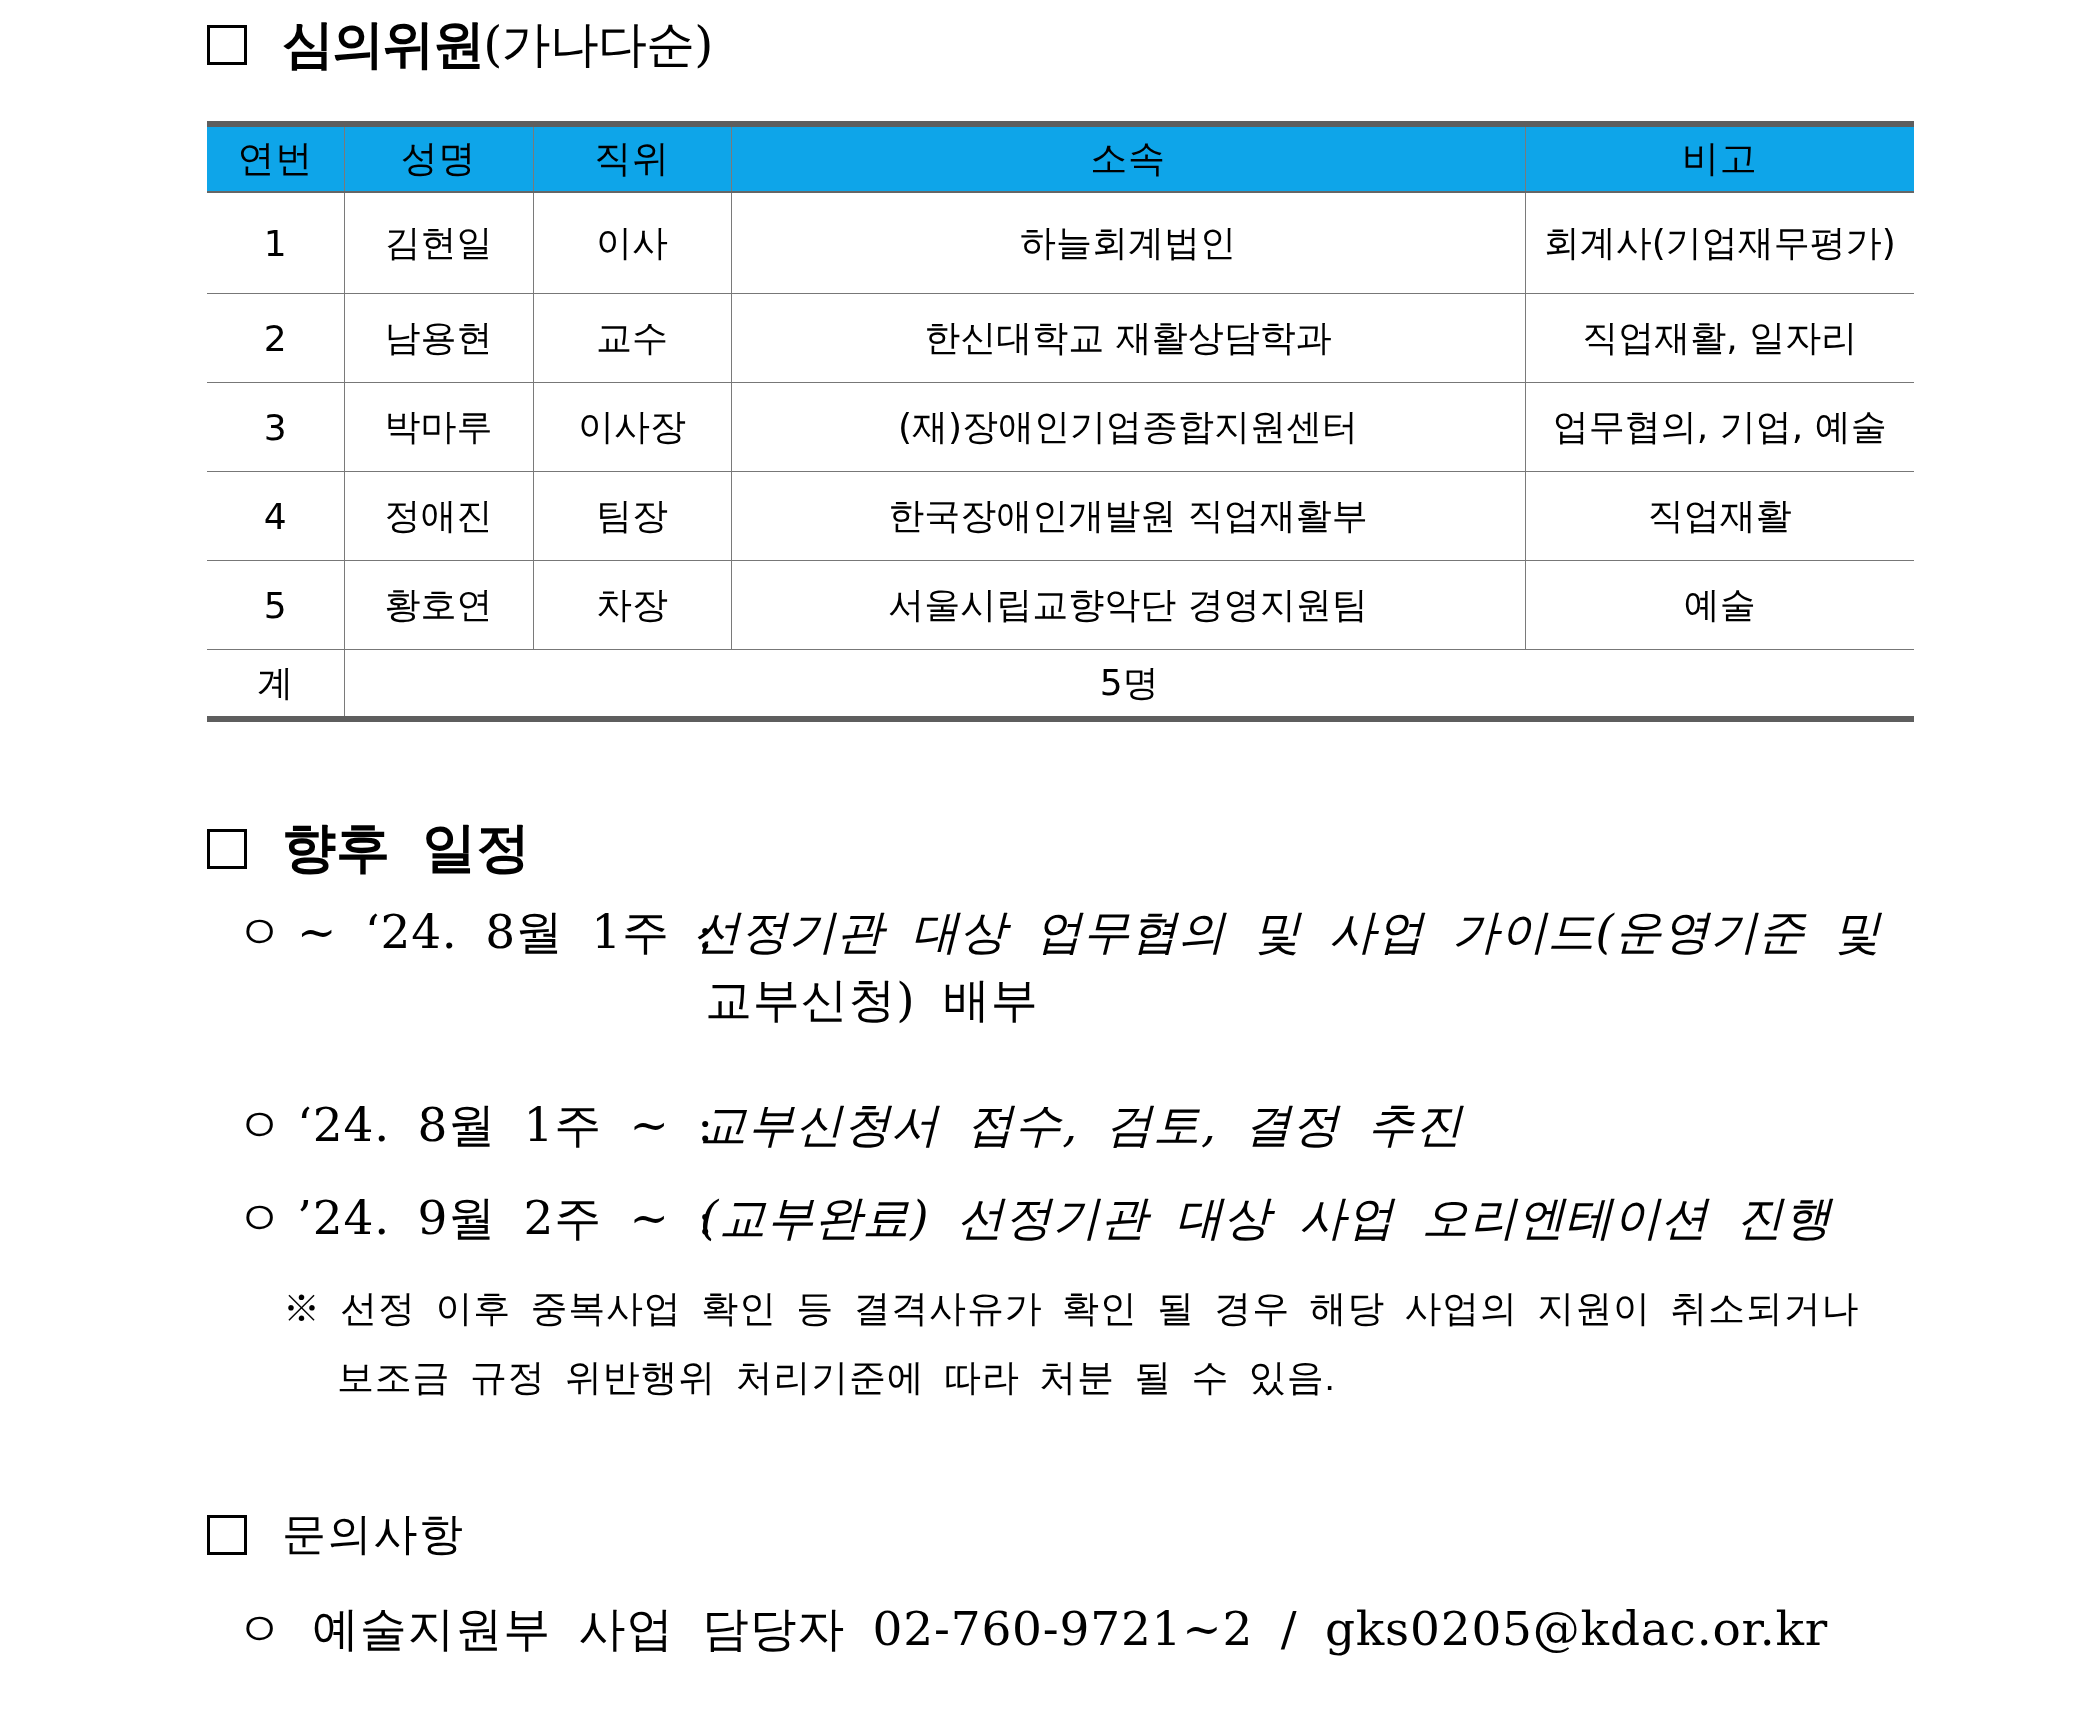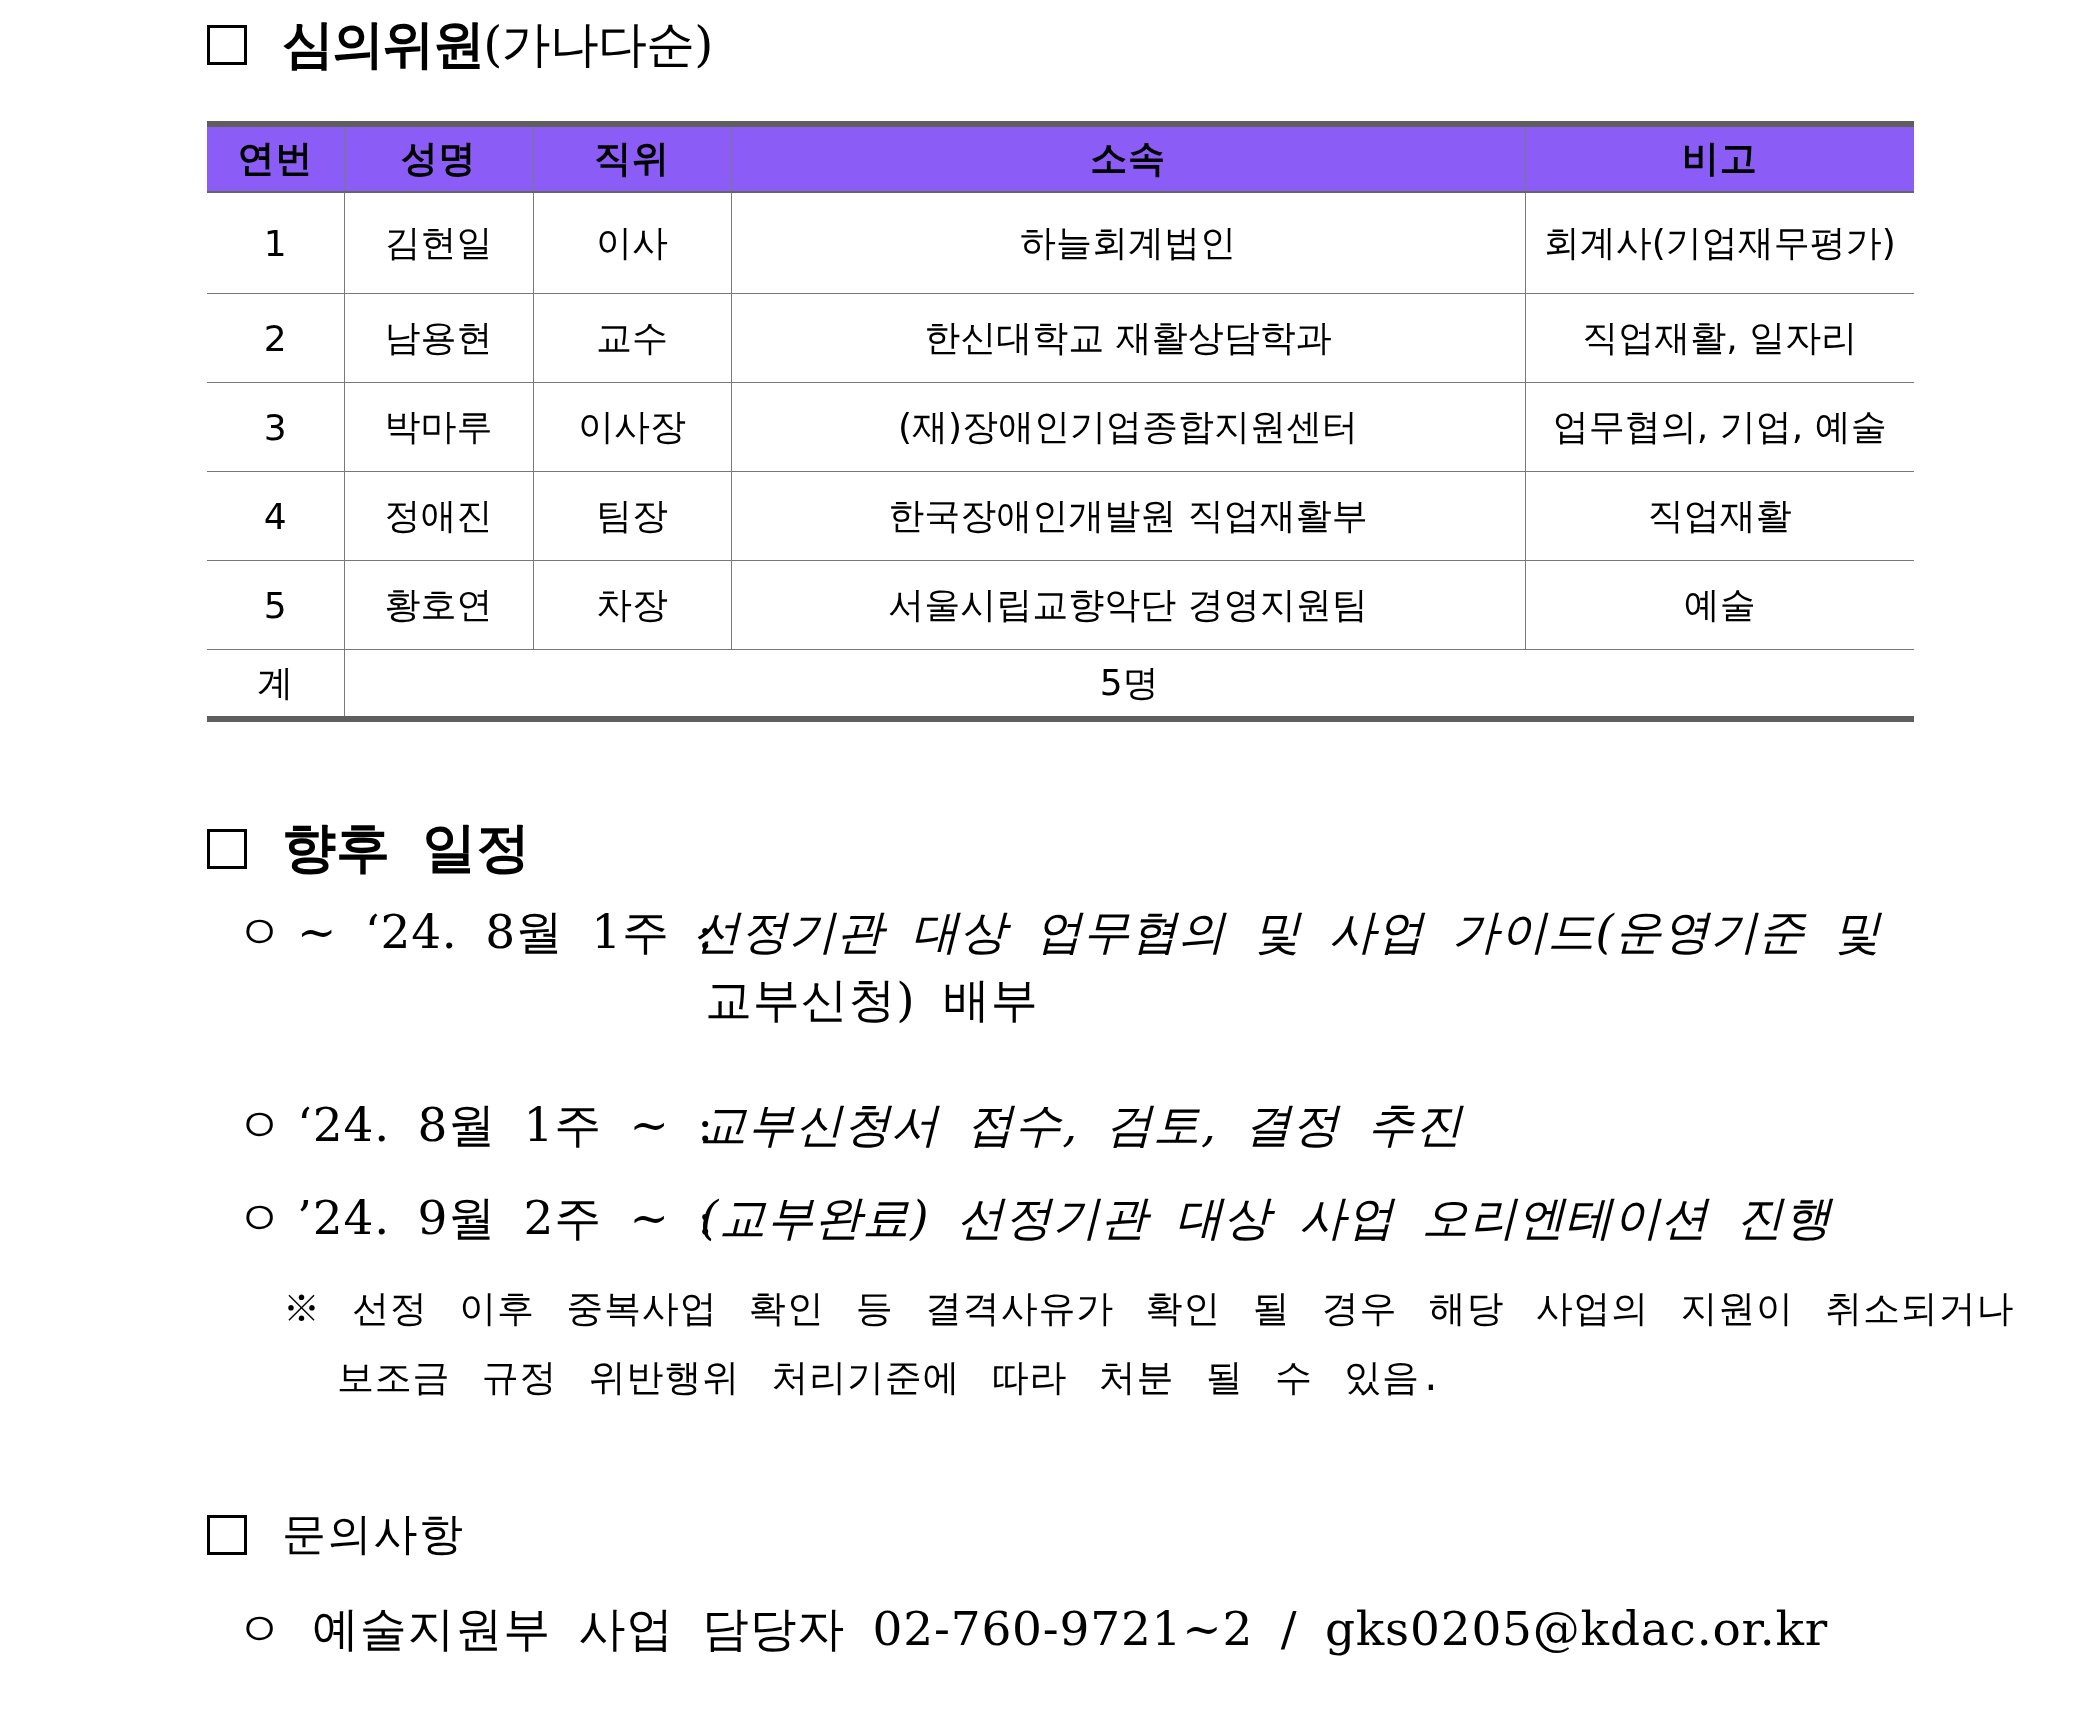--- a/index.html
+++ b/index.html
@@ -31,43 +31,43 @@
     border-collapse: collapse; table-layout: fixed;
     font-family: "DejaVu Sans", "Liberation Sans", sans-serif;
   }
   table.members th, table.members td {
     text-align: center; vertical-align: middle; padding: 0;
     border-left: 1.3px solid #7a7a7a; border-right: 1.3px solid #7a7a7a;
   }
   table.members tr > *:first-child { border-left: none; }
   table.members tr > *:last-child { border-right: none; }
   table.members thead th {
-    background: #8b5cf6; height: 64px;
-    font-weight: bold; font-size: 37px; letter-spacing: 0.8px;
+    background: #0ea5e9; height: 64px;
+    font-weight: normal; font-size: 37px; letter-spacing: 0.8px;
     border-top: 6.7px solid #5e5e5e; border-bottom: 2.5px solid #666;
   }
   table.members tbody td {
     font-size: 36px; height: 88px; border-bottom: 1.7px solid #777;
     letter-spacing: 0px;
   }
   table.members tbody tr.r1 td { height: 100px; }
   table.members tbody tr.total td { height: 66px; border-bottom: 6.7px solid #5e5e5e; }
 
   
   .line {
     position: absolute; white-space: nowrap;
     font-family: "DejaVu Serif", "Liberation Serif", serif;
     font-size: 47px; letter-spacing: 0.8px; word-spacing: 11.8px;
   }
   .bullet { display: inline-block; width: 61px; }
   .sched-label { display: inline-block; }
   .sched-text { display: inline-block; font-style: italic; }
   .note {
     position: absolute; white-space: nowrap;
-    font-family: Liberation Mono, monospace;
+    font-family: Liberation Sans, sans-serif;
     font-size: 37px; letter-spacing: 0.8px; word-spacing: 8.4px;
   }
 </style>
 </head>
 <body>
 
 <div class="sec-title sec1">
   <span class="sq"></span>
   <span class="t-bold">심의위원</span>
   <span class="t-paren">(가나다순)</span>

